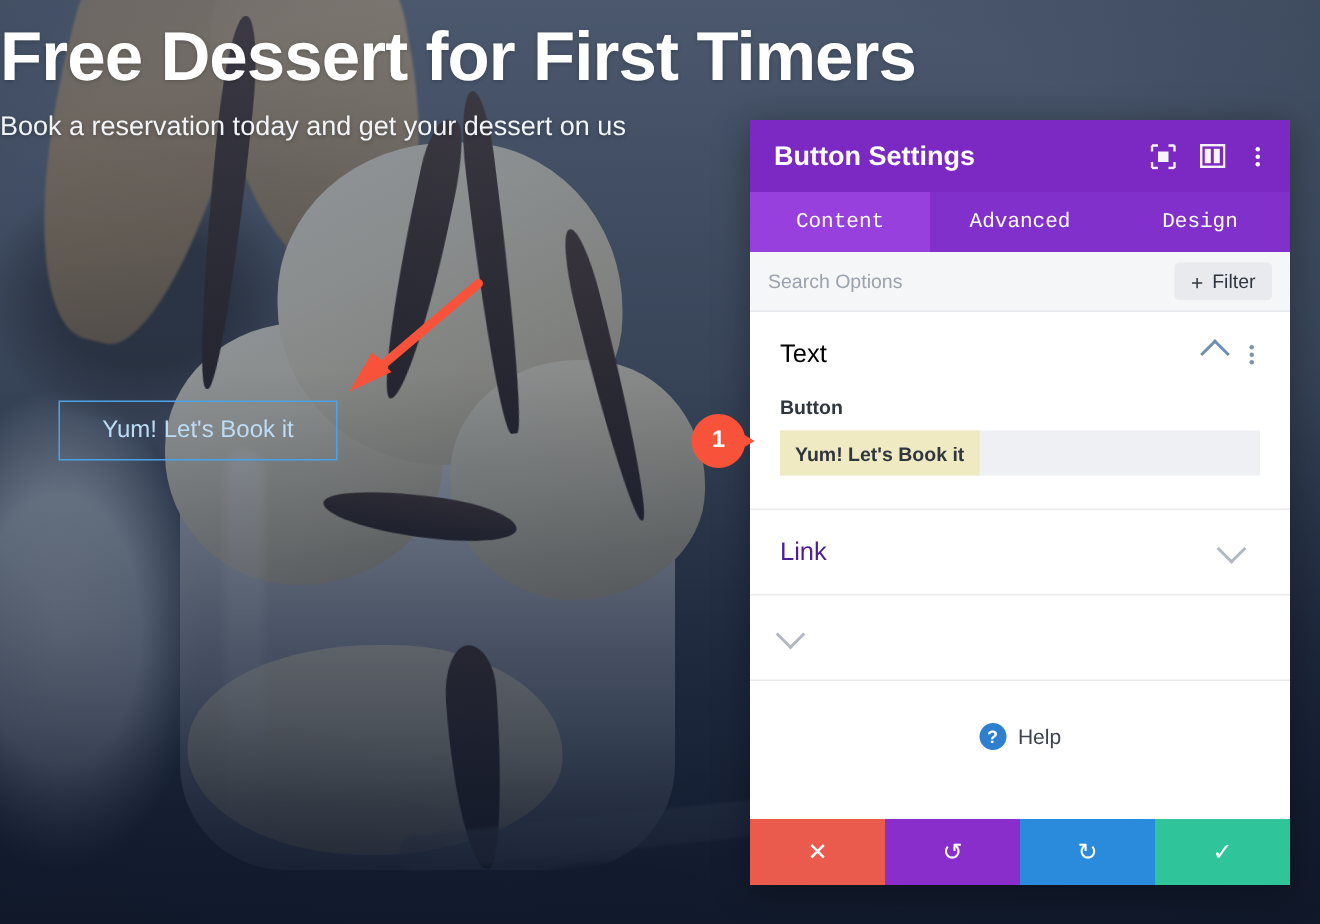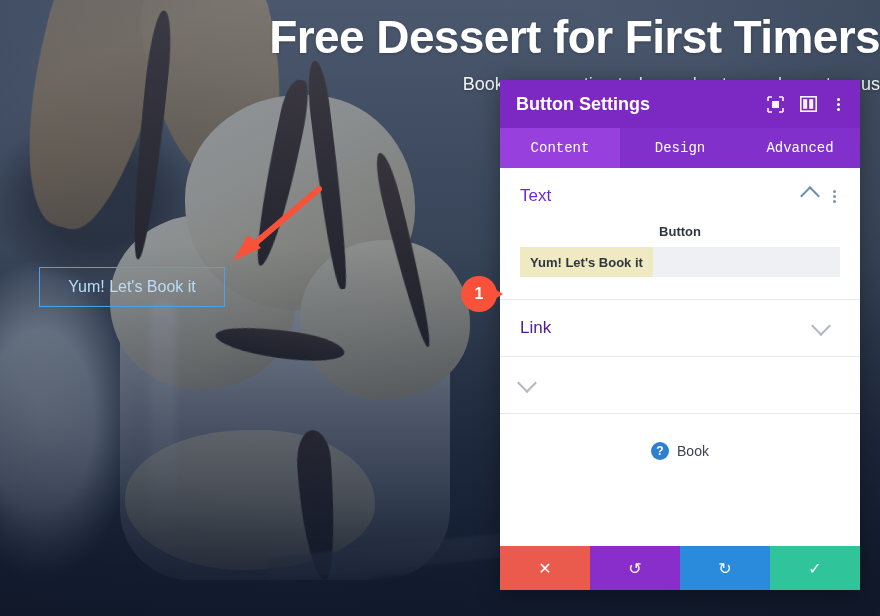--- a/index.html
+++ b/index.html
@@ -95,21 +95,21 @@
     border-radius: 12px; transform: rotate(-6deg); filter: blur(1.2px);
   }
   .dish-dark {
     position: absolute; left: 350px; top: 575px; width: 120px; height: 40px;
     background: #10172a; border-radius: 50%; filter: blur(2px);
   }
 
   
   .hero-copy {
     position: absolute; left: 0; top: 12px; width: 880px;
-    text-align: right; z-index: 6; pointer-events: none;
+    text-align: left; z-index: 6; pointer-events: none;
   }
   .hero-title {
     font-size: 46px; font-weight: bold; color: #ffffff;
     letter-spacing: -0.6px; line-height: 1.12;
     text-shadow: 0 1px 3px rgba(0,0,0,0.22);
   }
   .hero-sub {
     margin-top: 10px; font-size: 18px; color: #f2f5f8;
     text-shadow: 0 1px 3px rgba(0,0,0,0.25);
   }
@@ -192,36 +192,36 @@
     display: flex; align-items: center; gap: 6px; cursor: pointer;
   }
   .filter-plus { font-size: 14px; line-height: 1; }
 
   .panel-body { flex: 1; overflow: hidden; background: #ffffff; }
 
   .section-head {
     height: 56px; display: flex; align-items: center;
     padding: 0 20px; cursor: pointer;
   }
-  .section-head .title { flex: 1; font-size: 17px; color: #6d28d9; }
+  .section-head .title { flex: 1; font-size: 17px; color: #000000; }
   .section-head.collapsed .title { color: #4c1d95; }
   .chev {
     width: 14px; height: 14px; margin-right: 12px;
     border-right: 2px solid #6c8fb3; border-bottom: 2px solid #6c8fb3;
     transform: rotate(-135deg); transform-origin: center;
   }
   .section-head.collapsed .chev {
     border-color: #b2b8c1; transform: rotate(45deg); margin-top: -5px;
   }
   .kebab-dark i { background: #7d94ad; }
   .kebab-dark { gap: 2px; }
 
   .field { padding: 0 20px 22px 20px; }
   .field-label {
-    font-size: 13px; font-weight: bold; color: #2f3640; margin-bottom: 8px; text-align: center;
+    font-size: 13px; font-weight: bold; color: #2f3640; margin-bottom: 8px;
   }
   .field-input {
     height: 30px; background: #eef0f4; border: none;
     display: flex; align-items: center; cursor: text;
   }
   .field-input .sel {
     background: #efeac2; color: #2f3640; font-size: 13px; font-weight: bold;
     padding: 6px 10px; height: 30px; display: flex; align-items: center;
   }
 
@@ -320,27 +320,34 @@
             <i></i>
         </span>
       </div>
     </div>
 
     <div class="tabs">
       <div class="tab active">
         <span>Content</span>
       </div>
       <div class="tab">
+        <span>Advanced</span>
+      </div>
+      <div class="tab">
         <span>Design</span>
       </div>
-      <div class="tab">
-        <span>Advanced</span>
-      </div>
     </div>
 
+    <div class="searchbar">
+      <input class="search-input" type="text" placeholder="Search Options" style="">
+      <div class="filter-btn">
+        <span class="filter-plus">+</span>
+        <span>Filter</span>
+      </div>
+    </div>
 
     <div class="panel-body">
 
       <div class="section-head">
         <div class="title">Text</div>
         <div class="chev"></div>
         <span class="kebab kebab-dark">
           <i></i>
             <i></i>
             <i></i>
@@ -364,21 +371,21 @@
       <div class="divider"></div>
 
       <div class="section-head collapsed">
         <div class="chev"></div>
       </div>
 
       <div class="divider"></div>
 
       <div class="help-row">
         <span class="help-icon">?</span>
-        <span class="help-text">Book</span>
+        <span class="help-text">Help</span>
       </div>
 
     </div>
 
     <div class="panel-footer">
       <div class="fbtn cancel">
         <span>✕</span>
       </div>
       <div class="fbtn undo">
         <span>↺</span>

